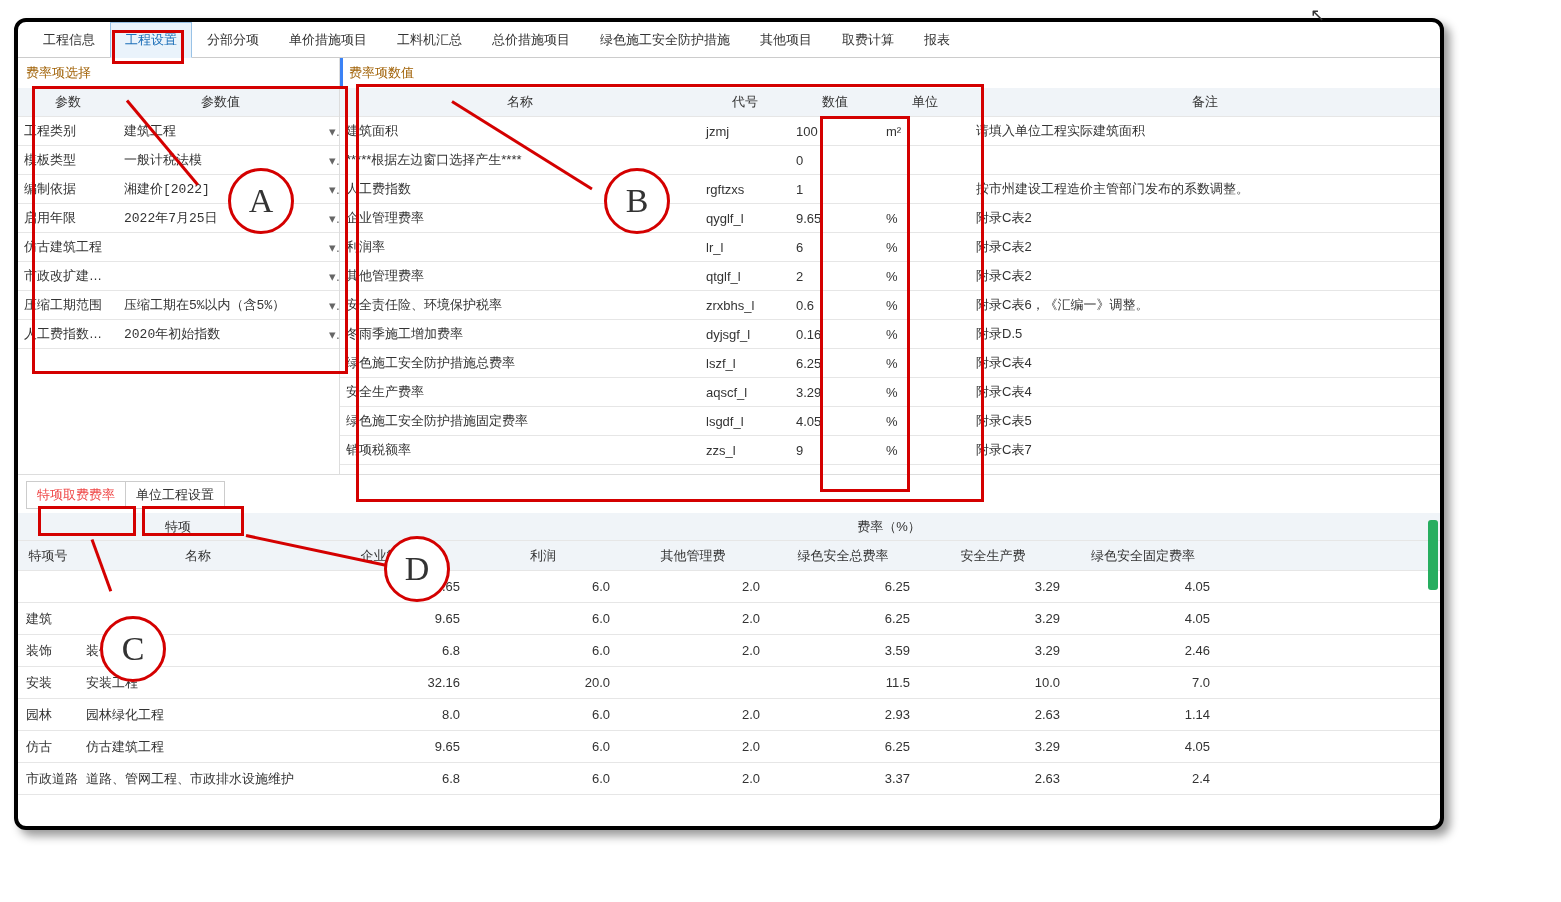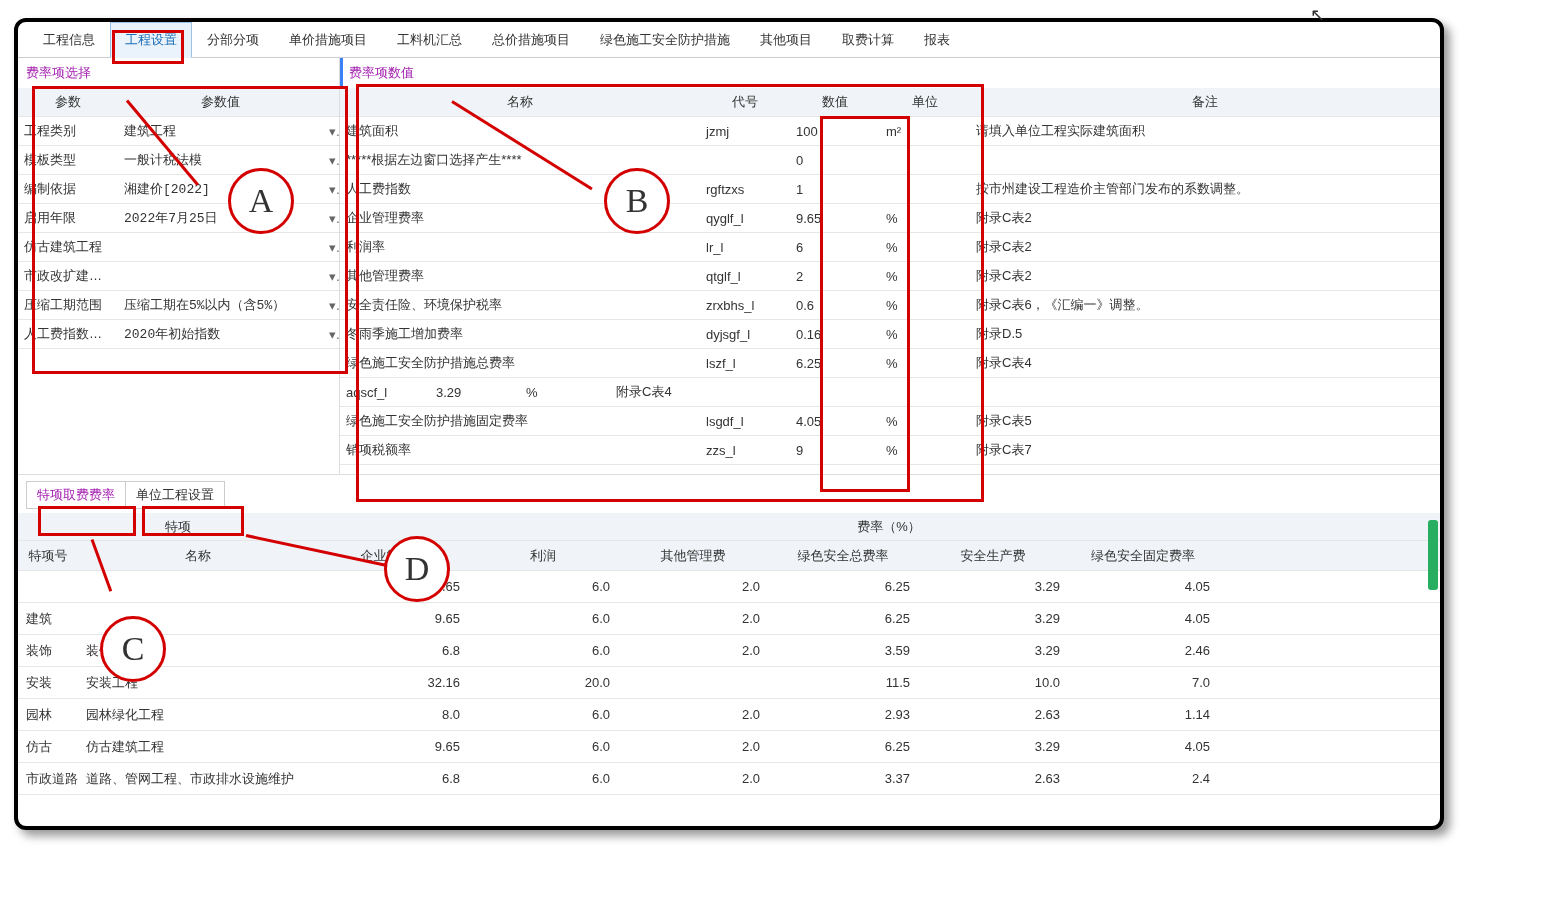--- a/index.html
+++ b/index.html
@@ -6,21 +6,21 @@
 body { font-family: "Microsoft YaHei", sans-serif; font-size: 13px; background: #fff; color: #333; width: 1561px; height: 902px; position: relative; overflow: hidden; }
 .frame { position: absolute; left: 14px; top: 18px; width: 1430px; height: 812px; border: 4px solid #000; border-radius: 12px; box-shadow: 6px 6px 10px rgba(0,0,0,0.4); background: #fff; overflow: hidden; }
 .cursor { position: absolute; left: 1310px; top: 4px; font-size: 18px; pointer-events: none; }
 
 
 .tabs { display: flex; border-bottom: 1px solid #ccc; height: 36px; align-items: stretch; padding-left: 10px; }
 .tab { padding: 0 14px; display: flex; align-items: center; cursor: pointer; color: #333; border: 1px solid transparent; border-bottom: none; }
 .tab.active { color: #1d6fb8; background: #eaf3fb; border: 1px solid #99c2e6; border-bottom: 1px solid #eaf3fb; margin-bottom: -1px; }
 
 
-.panel-title { font-size: 13px; padding: 6px 8px; font-weight: normal; color: #a21caf; }
+.panel-title { font-size: 13px; padding: 6px 8px; font-weight: normal; color: #a16207; }
 .panel-title.blue-bar { border-left: 3px solid #3b82f6; padding-left: 6px; }
 
 
 .upper { display: flex; height: 416px; }
 .left-pane { width: 322px; border-right: 1px solid #ddd; display: flex; flex-direction: column; }
 .right-pane { flex: 1; display: flex; flex-direction: column; }
 
 
 .param-head, .param-row { display: flex; border-bottom: 1px solid #e6e6e6; height: 29px; align-items: center; }
 .param-head { background: #f0f4f8; font-weight: normal; }
@@ -38,21 +38,21 @@
 .rc2 { width: 90px; }
 .rc3 { width: 90px; }
 .rc4 { width: 90px; }
 .rc5 { flex: 1; }
 .rt-head > div { text-align: center; }
 
 
 .lower { border-top: 1px solid #ddd; }
 .sub-tabs { display: flex; padding: 6px 8px 4px 8px; gap: 0; }
 .sub-tab { padding: 4px 10px; border: 1px solid #ccc; background: #fff; cursor: pointer; margin-right: -1px; }
-.sub-tab.active { color: #a21caf; }
+.sub-tab.active { color: #ef4444; }
 
 .sp-wrap { overflow: hidden; }
 .sp-head1 { display: flex; background: #f0f4f8; border-bottom: 1px solid #e6e6e6; height: 28px; align-items: center; }
 .sp-head1 .grp1 { width: 320px; text-align: center; }
 .sp-head1 .grp2 { flex: 1; text-align: center; }
 .sp-head2 { display: flex; background: #f0f4f8; border-bottom: 1px solid #e6e6e6; height: 30px; align-items: center; }
 .sp-row { display: flex; border-bottom: 1px solid #e6e6e6; height: 32px; align-items: center; }
 .sp-head2 > div, .sp-row > div { padding: 0 8px; overflow: hidden; white-space: nowrap; }
 .s1 { width: 60px; }
 .s2 { width: 240px; }
@@ -205,20 +205,21 @@
             <div class="rc5">附录D.5</div>
           </div>
           <div class="rt-row">
             <div class="rc1">绿色施工安全防护措施总费率</div>
             <div class="rc2">lszf_l</div>
             <div class="rc3">6.25</div>
             <div class="rc4">%</div>
             <div class="rc5">附录C表4</div>
           </div>
           <div class="rt-row">
+            <div class="rc1">安全生产费率</div>
             <div class="rc2">aqscf_l</div>
             <div class="rc3">3.29</div>
             <div class="rc4">%</div>
             <div class="rc5">附录C表4</div>
           </div>
           <div class="rt-row">
             <div class="rc1">绿色施工安全防护措施固定费率</div>
             <div class="rc2">lsgdf_l</div>
             <div class="rc3">4.05</div>
             <div class="rc4">%</div>

